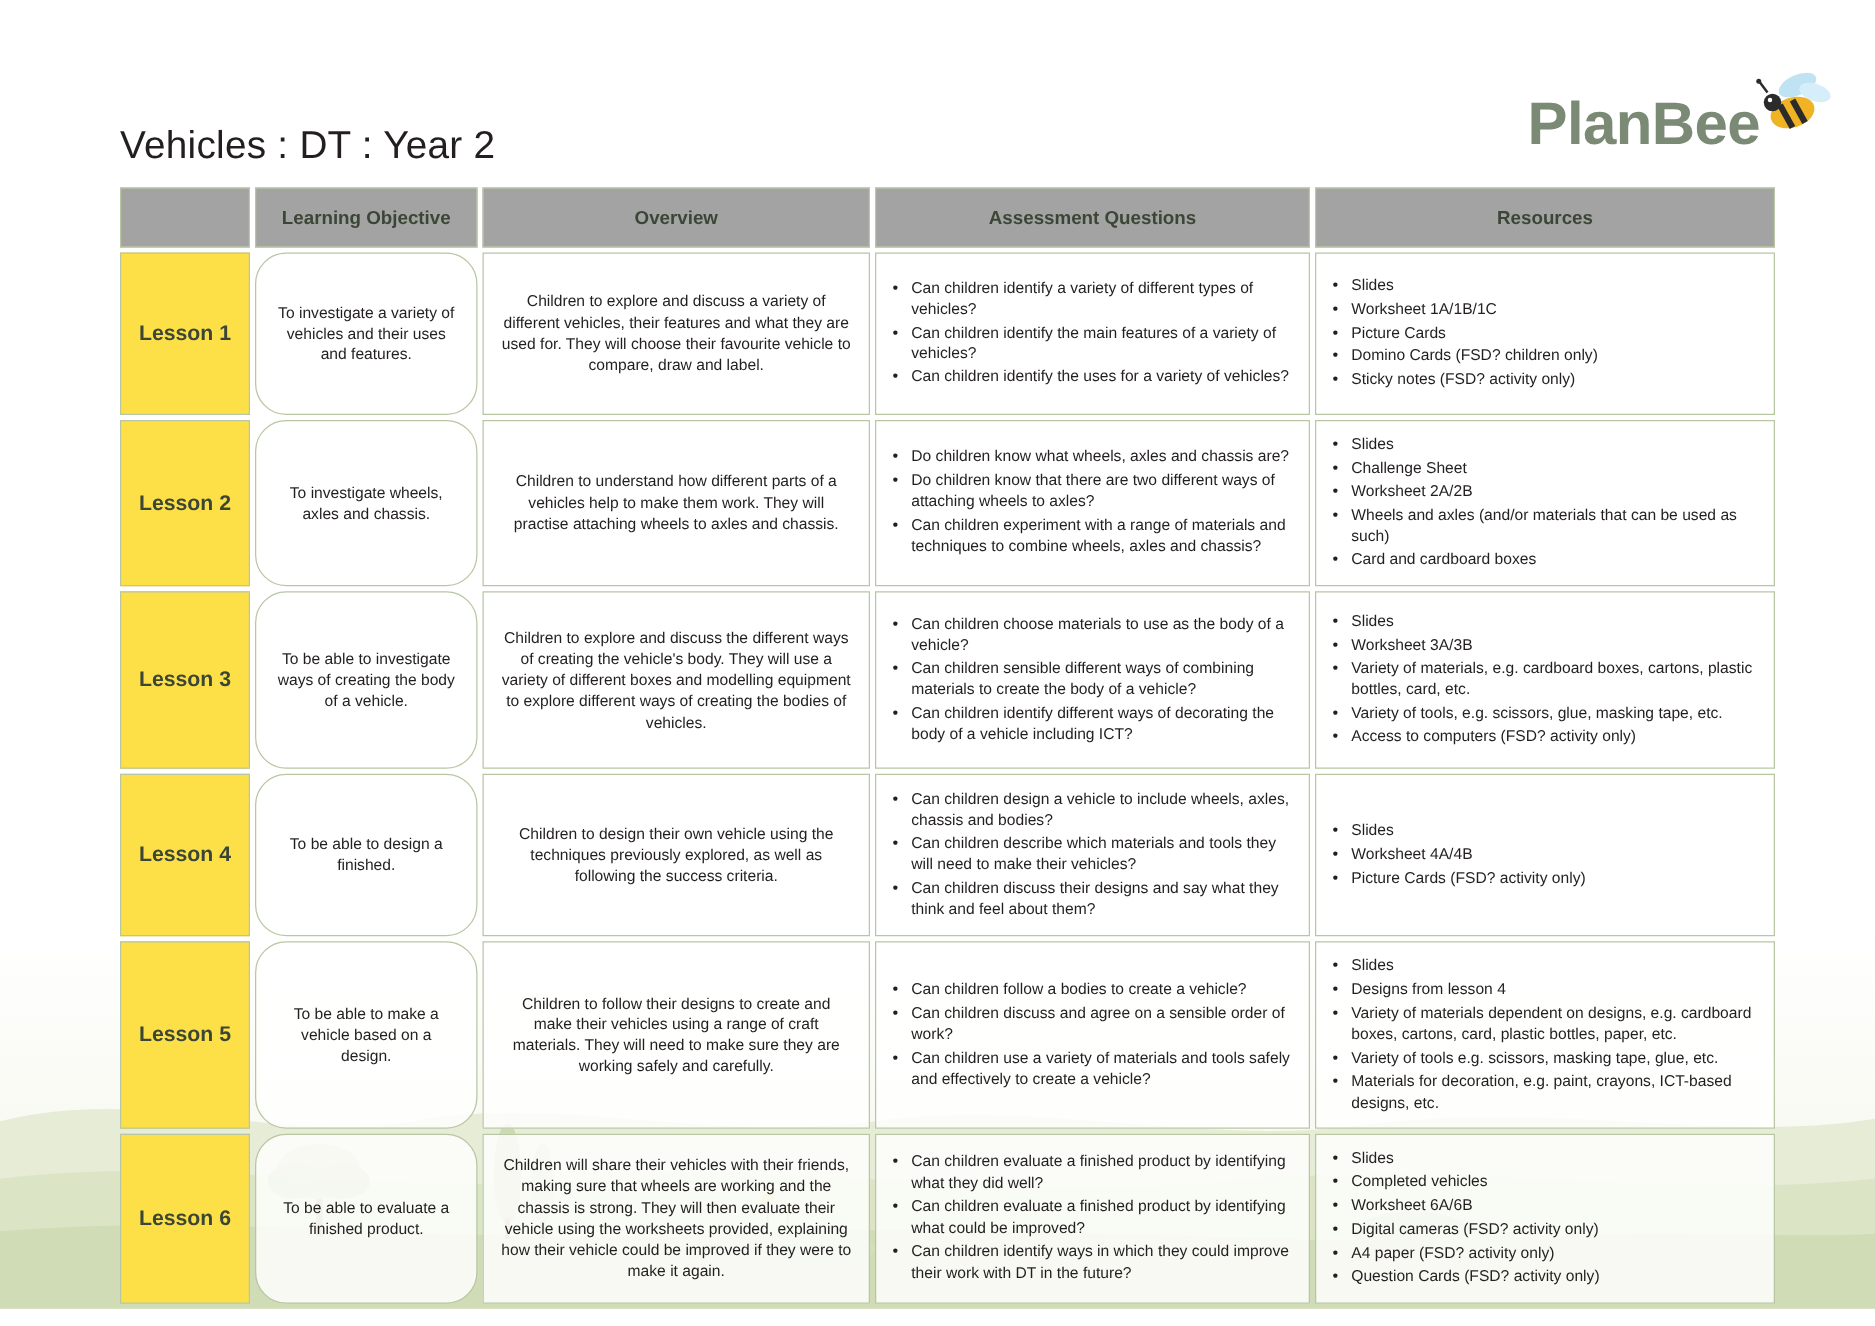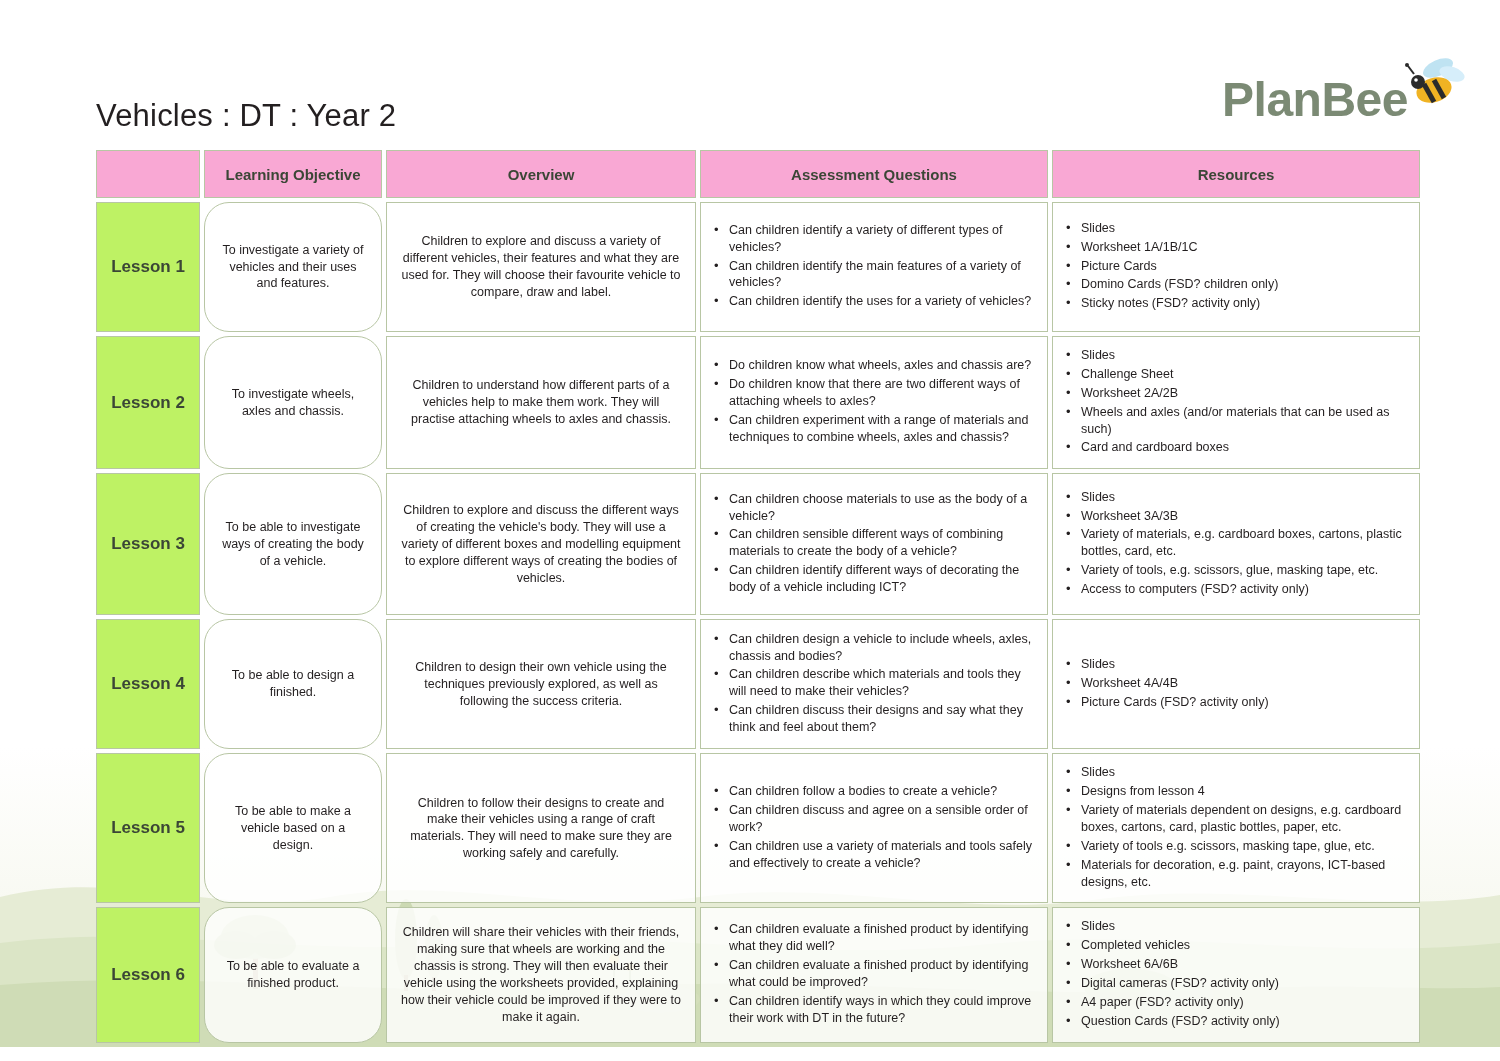--- a/index.html
+++ b/index.html
@@ -80,41 +80,41 @@
   table.plan {
     position: relative;
     z-index: 2;
     border-collapse: separate;
     border-spacing: 4px 4px;
     margin: 0 92px;
     width: 1316px;
     table-layout: fixed;
   }
   table.plan th {
-    background: #f9a8d4;
+    background: #a3a3a3;
     border: 1px solid #b8c6a4;
     font-size: 15px;
     font-weight: bold;
     color: #3b4636;
     padding: 8px 4px;
     text-align: center;
     height: 30px;
     vertical-align: middle;
   }
   th.corner {
     background: transparent;
     border: none;
   }
   td {
     border: 1px solid #b8c6a4;
     vertical-align: middle;
     background: rgba(255,255,255,0.82);
   }
   td.lesson-label {
-    background: #bef264;
+    background: #fde047;
     text-align: center;
     font-size: 17px;
     font-weight: bold;
     color: #3b4636;
     width: 104px;
   }
   td.objective {
     text-align: center;
     font-size: 12.5px;
     line-height: 1.35;

